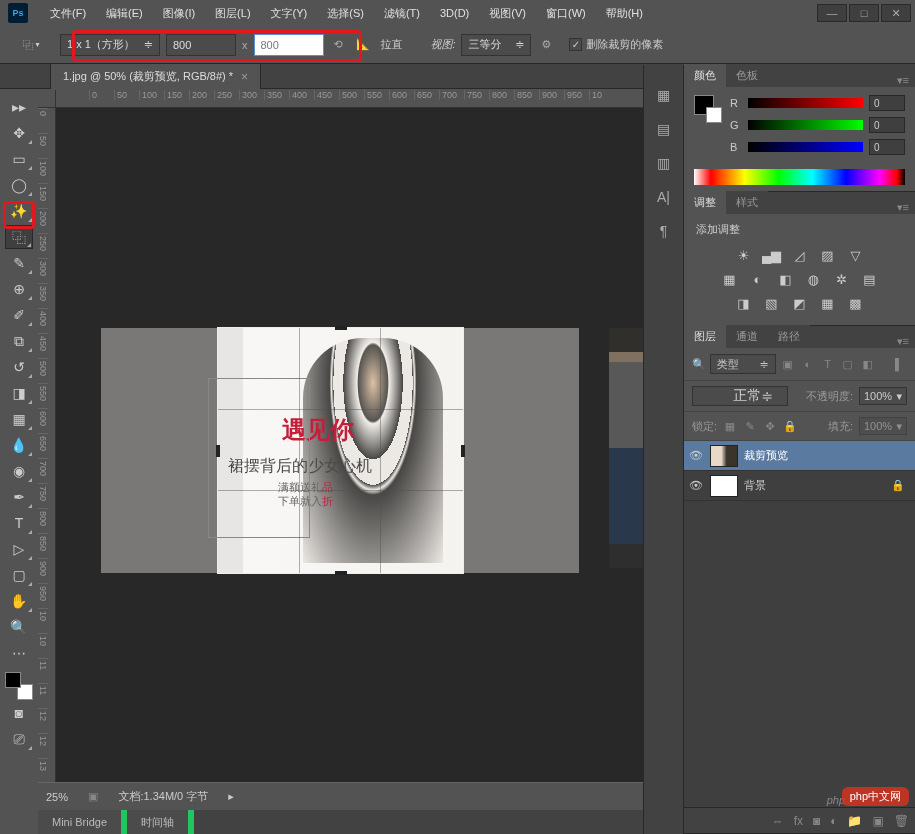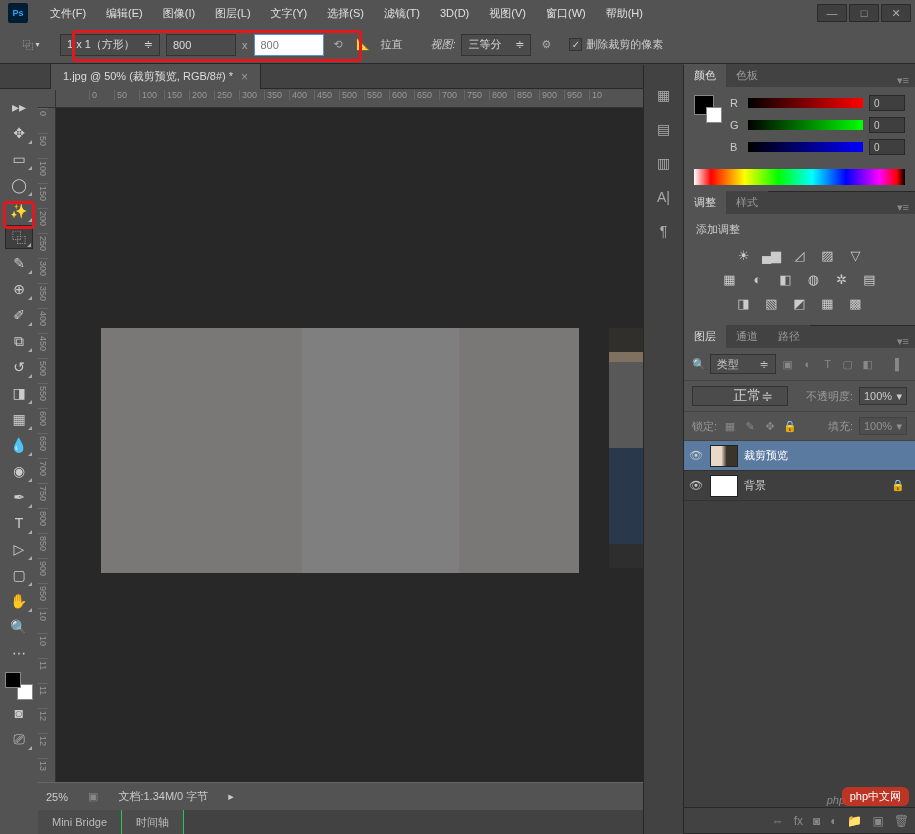--- a/index.html
+++ b/index.html
@@ -61,21 +61,21 @@
     .txt-sub1 { left: 10px; top: 128px; color: #4a4a4a; font-size: 16px; }
     .txt-sub2 { left: 60px; top: 152px; color: #666; font-size: 11px; }
     .txt-sub3 { left: 60px; top: 166px; color: #666; font-size: 11px; }
     .txt-accent { color: #c41e3a; }
     .model-placeholder { position: absolute; right: 20px; top: 10px; width: 140px; height: 225px; background: radial-gradient(ellipse at 50% 20%, #d8b898 0%, #3a3834 15%, #f0ede8 16%, #2a2826 30%, #eae7e2 30%, #eae7e2 40%, #2a2826 40%, #eae7e2 42%, #2a2826 44%, #eae7e2 100%); border-radius: 60px 60px 0 0; opacity: 0.85; }
     .model2 { position: absolute; right: -90px; top: 0px; width: 60px; height: 240px; background: linear-gradient(180deg, #3a362e 0%, #3a362e 10%, #d8b898 10%, #d8b898 14%, #888 14%, #888 50%, #2a4a6e 50%, #2a4a6e 90%, #333 90%); opacity: 0.5; }
     .status-bar { position: absolute; bottom: 0; left: 0; right: 0; height: 28px; background: #535353; display: flex; align-items: center; padding: 0 8px; font-size: 11px; color: #ccc; gap: 20px; border-top: 1px solid #666; }
     
     
     .bottom-tabs { position: absolute; bottom: 0; left: 38px; right: 252px; height: 24px; background: #424242; display: flex; align-items: center; }
-    .btab { padding: 0 14px; height: 100%; display: flex; align-items: center; background: #4b4b4b; border-right: 1px solid #22c55e; color: #bbb; }
+    .btab { padding: 0 14px; height: 100%; display: flex; align-items: center; background: #4b4b4b; border-right: 6px solid #22c55e; color: #bbb; }
     
     
     .right-strip { position: absolute; right: 232px; top: 65px; width: 40px; bottom: 0; background: #424242; display: flex; flex-direction: column; align-items: center; padding-top: 20px; gap: 14px; border-left: 1px solid #282828; }
     .strip-icon { width: 24px; height: 20px; display: flex; align-items: center; justify-content: center; color: #aaa; font-size: 14px; }
     
     
     .right-panels { position: absolute; right: 0; top: 65px; width: 232px; bottom: 0; background: #535353; display: flex; flex-direction: column; border-left: 1px solid #282828; }
     .panel { border-bottom: 1px solid #282828; }
     .panel-tabs { display: flex; background: #424242; height: 22px; align-items: flex-end; }
     .panel-tab { padding: 4px 10px; font-size: 11px; color: #999; background: #424242; }
@@ -269,20 +269,36 @@
     <div class="ruler-tick-v" style="top:575px">11</div>
     <div class="ruler-tick-v" style="top:600px">12</div>
     <div class="ruler-tick-v" style="top:625px">12</div>
     <div class="ruler-tick-v" style="top:650px">13</div>
   </div>
   <div class="canvas-content">
     <div class="document-img">
       <div class="dim-overlay"></div>
       <div class="model2"></div>
     </div>
+    <div class="crop-region">
+      <div class="model-placeholder"></div>
+      <div class="img-text txt-title">遇见你</div>
+      <div class="img-text txt-sub1">裙摆背后的少女心机</div>
+      <div class="img-text txt-sub2"><span>满额送礼</span><span class="txt-accent">品</span></div>
+      <div class="img-text txt-sub3"><span>下单就入</span><span class="txt-accent">折</span></div>
+      <div style="position:absolute;left:-10px;top:50px;width:102px;height:160px;border:1px solid #888;"></div>
+      <div class="crop-grid-v" style="left:33%"></div>
+      <div class="crop-grid-v" style="left:66%"></div>
+      <div class="crop-grid-h" style="top:33%"></div>
+      <div class="crop-grid-h" style="top:66%"></div>
+      <div class="crop-handle" style="top:-2px;left:50%;transform:translateX(-50%)"></div>
+      <div class="crop-handle" style="bottom:-2px;left:50%;transform:translateX(-50%)"></div>
+      <div class="crop-handle v" style="left:-2px;top:50%;transform:translateY(-50%)"></div>
+      <div class="crop-handle v" style="right:-2px;top:50%;transform:translateY(-50%)"></div>
+    </div>
   </div>
   <div class="status-bar">
     <span>25%</span>
     <span style="color:#888">▣</span>
     <span>文档:1.34M/0 字节</span>
     <span>▸</span>
   </div>
 </div>
 
 <div class="bottom-tabs">

